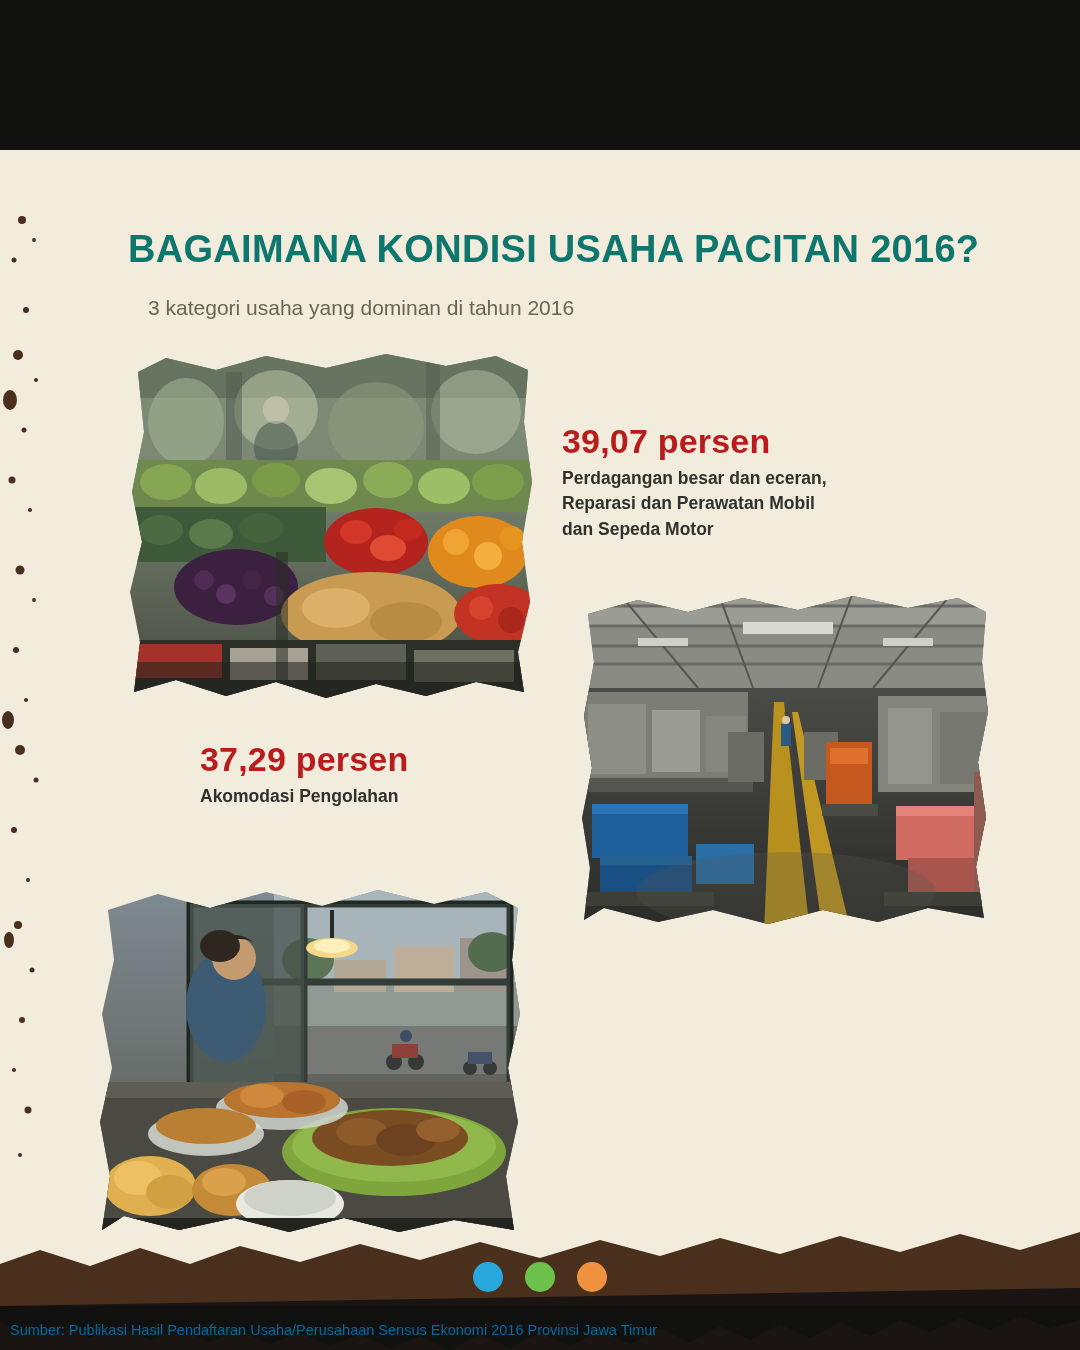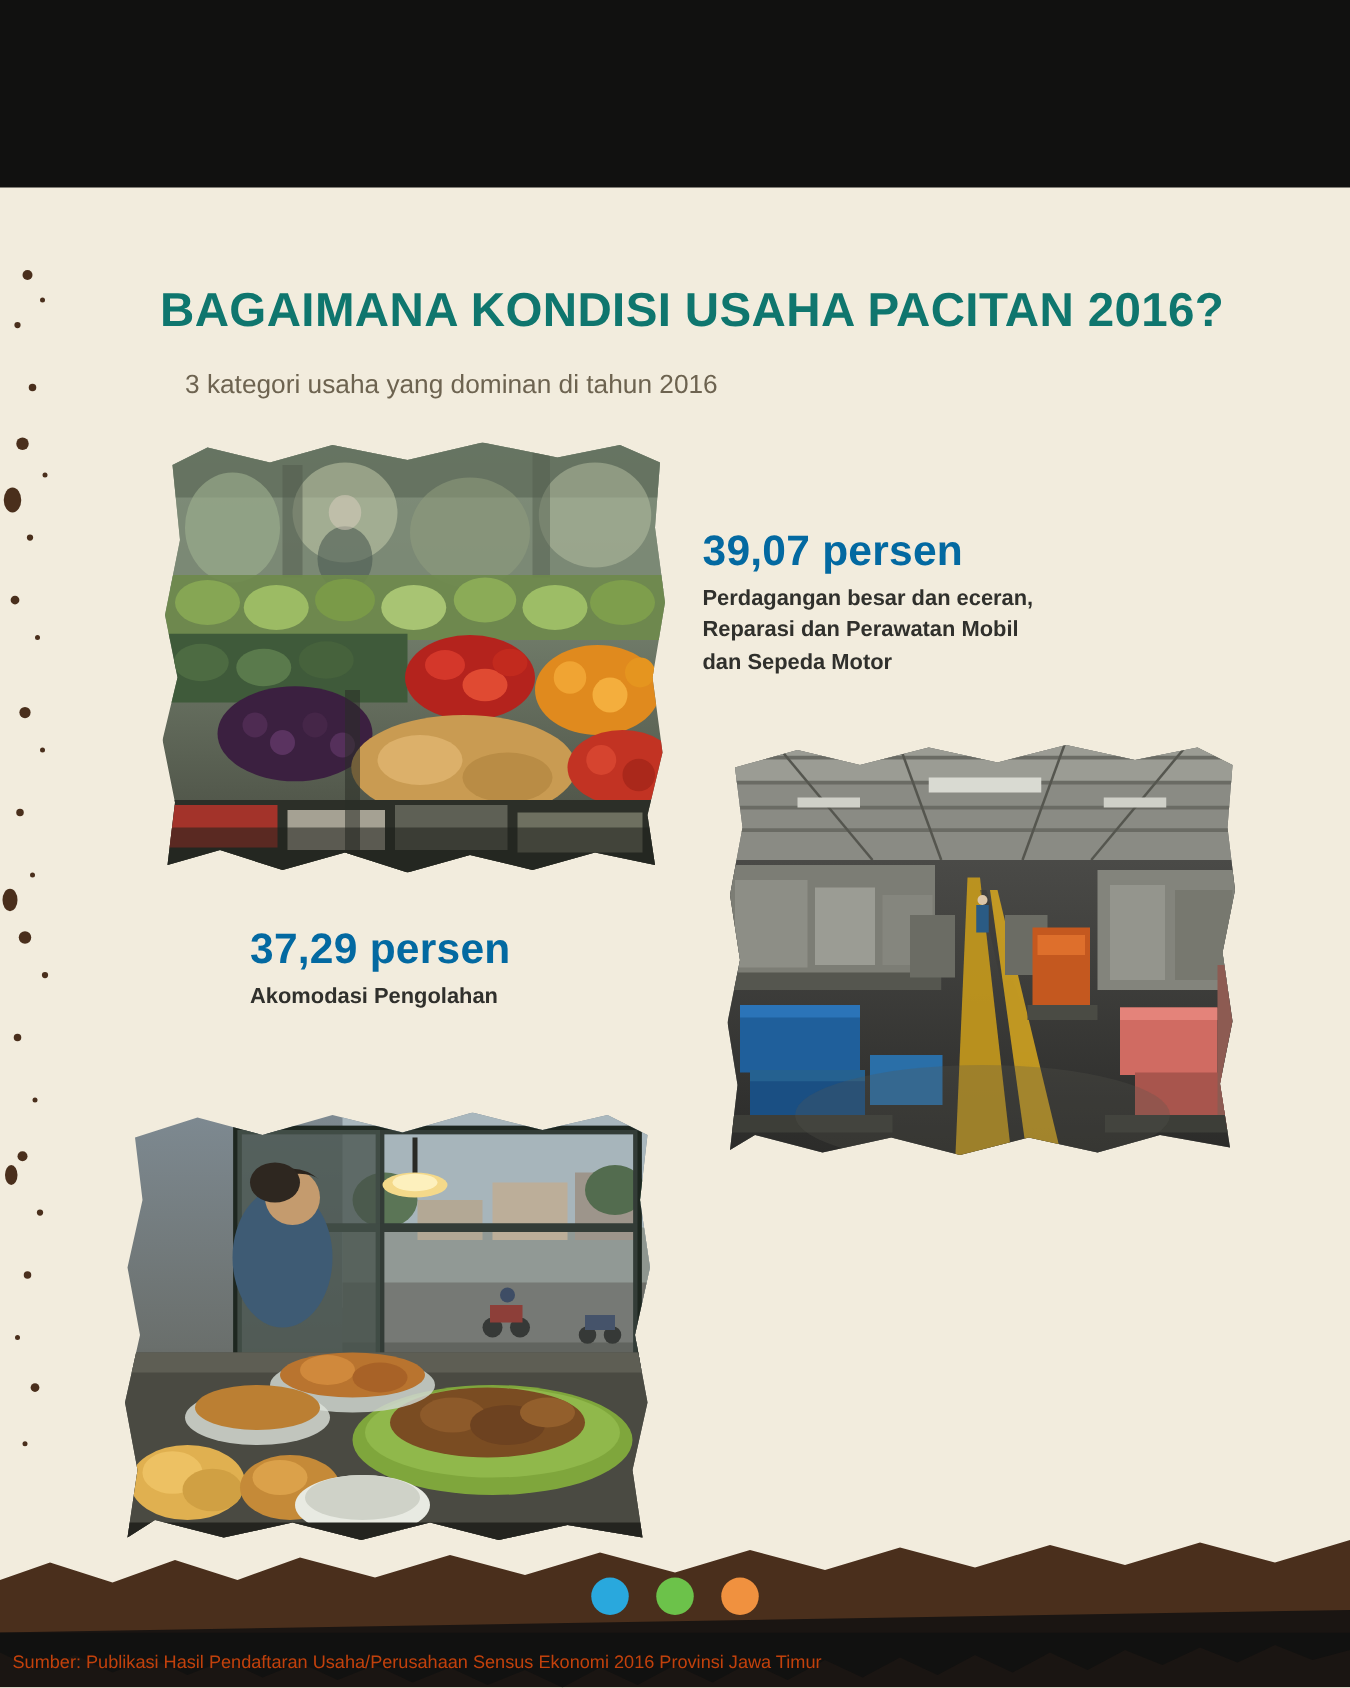--- a/index.html
+++ b/index.html
@@ -131,41 +131,41 @@
     position: absolute; left: 130px; top: 296px;
     font-size: 21px; color: #6d6350; z-index: 4; margin-left: 18px;
   }
 
   .photo {
     position: absolute; overflow: hidden; z-index: 3;
   }
 
   .stat { position: absolute; z-index: 4; }
   .stat .num {
-    font-size: 34px; font-weight: 800; color: #0369a1; letter-spacing: .2px;
+    font-size: 34px; font-weight: 800; color: #b91c1c; letter-spacing: .2px;
   }
   .stat .desc {
     font-size: 17.5px; font-weight: 700; color: #30302c; line-height: 1.45;
     margin-top: 5px;
   }
   .stat.right-align { text-align: left; }
 
   
   .bottom-dark {
     position: absolute; left: 0; bottom: 0; width: 1080px; height: 140px;
     z-index: 5;
   }
   .dots {
     position: absolute; left: 0; bottom: 58px; width: 1080px;
     display: flex; justify-content: center; gap: 22px; z-index: 7;
   }
   .dot { width: 30px; height: 30px; border-radius: 50%; }
   .source {
     position: absolute; left: 10px; bottom: 12px;
-    font-size: 14.5px; color: #c2410c; z-index: 8; margin-top: 16px;
+    font-size: 14.5px; color: #0369a1; z-index: 8; margin-top: 16px;
   }
 </style>
 </head>
 <body>
 
 <div class="page">
 
   <div class="topbar"></div>
   <svg class="topbar-torn" viewBox="0 0 1080 46" preserveAspectRatio="none">
     <path d="M0,0 L1080,0 L1080,14 L1050,22 L1020,10 L990,24 L960,12 L930,26 L900,14 L870,30 L840,16 L810,32 L780,18 L750,34 L720,20 L690,36 L660,22 L630,38 L600,24 L570,40 L540,26 L510,42 L480,28 L450,44 L420,30 L390,42 L360,28 L330,40 L300,26 L270,38 L240,24 L210,36 L180,22 L150,34 L120,20 L90,32 L60,18 L30,30 L0,16 Z" fill="#111110"></path>

